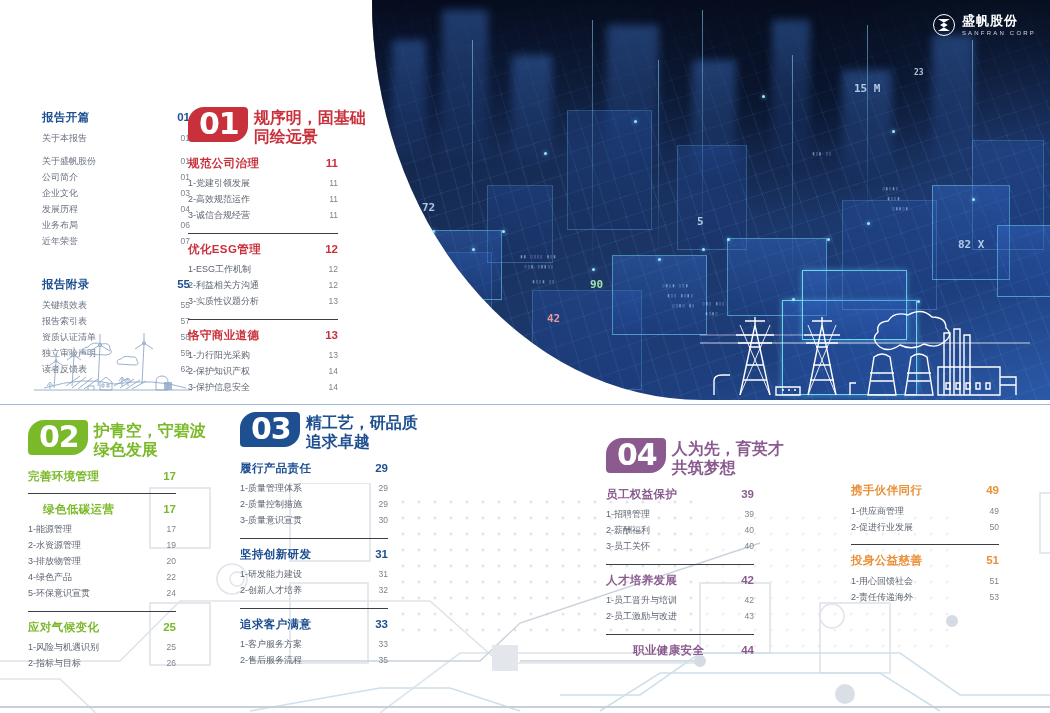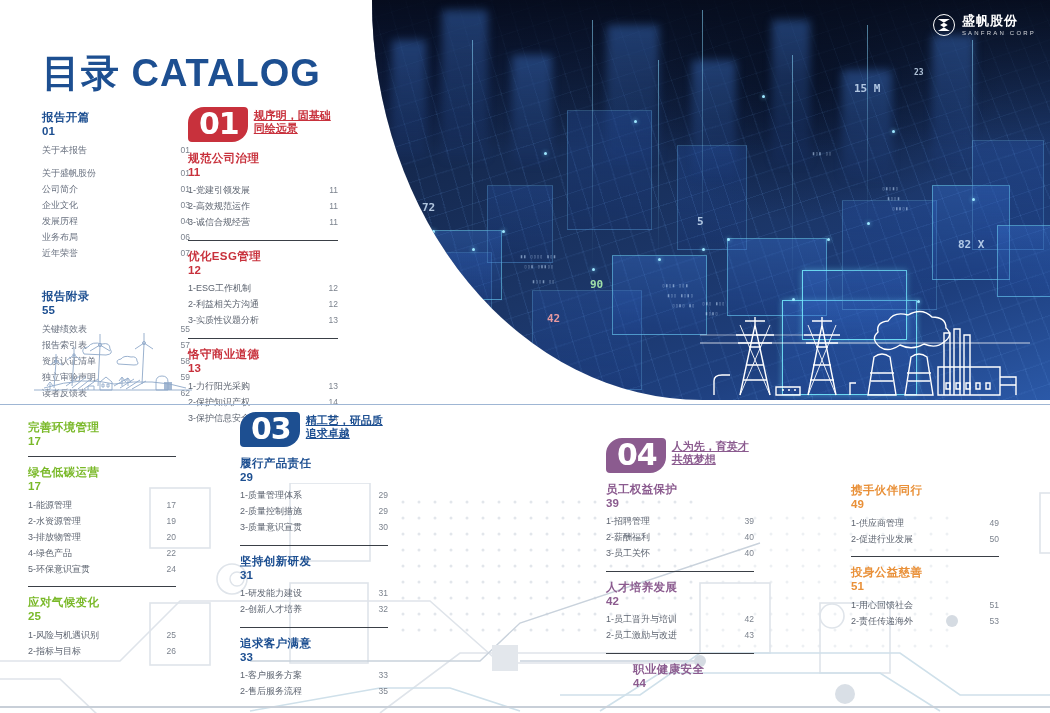--- a/index.html
+++ b/index.html
@@ -85,21 +85,21 @@
     position: absolute; left: 42px; top: 48px;
     font-size: 38px; font-weight: bold; color: #1D4F91;
     letter-spacing: 1px; white-space: nowrap;
   }
 
   
   .col { position: absolute; }
   .grp { margin-bottom: 7px; }
   .grp-head {
     display: flex; justify-content: space-between; align-items: baseline;
-    font-size: 11.5px; font-weight: bold; margin-bottom: 5px; flex-direction: column;
+    font-size: 11.5px; font-weight: bold; margin-bottom: 5px;
   }
   .grp-head .gt { letter-spacing: .4px; }
   .row {
     display: flex; justify-content: space-between; align-items: baseline;
     font-size: 9px; color: #5d6470; padding: 1.5px 0;
   }
   .row .rn { color: #7c838e; font-size: 8.5px; }
   .sep { height: 1px; background: #3a3f46; margin: 9px 0 8px 0; }
 
   
@@ -108,21 +108,21 @@
 
   
   .badge { display: flex; align-items: flex-start; margin-bottom: 9px; }
   .badge-num {
     font-size: 30px; font-weight: bold; line-height: 0.92;
     color: #fff; padding: 3px 9px 4px 11px;
     border-radius: 16px 4px 16px 4px;
     letter-spacing: -1px;
     font-family: "DejaVu Sans", sans-serif;
   }
-  .badge-txt { font-size: 11px; font-weight: bold; line-height: 1.18; margin-left: 6px; padding-top: 2px; white-space: nowrap; text-decoration: underline; }
+  .badge-txt { font-size: 16px; font-weight: bold; line-height: 1.18; margin-left: 6px; padding-top: 2px; white-space: nowrap; }
 
   
   .circuit { position: absolute; left: 0; bottom: 0; width: 1050px; height: 230px; }
 
   
   .windmill { position: absolute; left: 14px; top: 332px; width: 180px; height: 62px; }
 
   .divider-line {
     position: absolute; left: 0; top: 404px; width: 1050px; height: 1px;
     background: #9fb6d4;
@@ -248,21 +248,20 @@
         <path d="M246 88 L250 88 L250 94 L246 94 Z M256 88 L260 88 L260 94 L256 94 Z M266 88 L270 88 L270 94 L266 94 Z M276 88 L280 88 L280 94 L276 94 Z M286 88 L290 88 L290 94 L286 94 Z"></path>
         <path d="M300 82 L316 82 L316 100 M300 90 L316 90"></path>
 
         <path d="M14 100 L14 86 Q14 80 22 80 L30 80"></path>
         <path d="M76 100 L76 92 L100 92 L100 100 Z M82 95 L84 95 M88 95 L90 95 M94 95 L96 95"></path>
         <path d="M150 100 L150 88 L156 88"></path>
       </g>
     </svg>
   </div>
 
-  <div class="title">目录 CATALOG</div>
 
   <div class="col bluecol" style="left:42px; top:110px; width:148px;">
 
     <div class="grp">
       <div class="grp-head">
         <span class="gt">报告开篇</span>
         <span class="gp">01</span>
       </div>
       <div class="row">
         <span>关于本报告</span>
@@ -467,31 +466,38 @@
       <path d="M600 228 L660 190 L880 190 L940 228"></path>
     </g>
     <rect x="492" y="162" width="26" height="26" fill="#e3e7ec"></rect>
     <circle cx="700" cy="178" r="6" fill="#d5dbe2"></circle>
     <circle cx="952" cy="138" r="6" fill="#d5dbe2"></circle>
     <circle cx="845" cy="211" r="10" fill="#d9dfe6"></circle>
     <circle cx="237" cy="96" r="7" fill="#ffffff" stroke="#dfe4ea" stroke-width="1.4"></circle>
   </svg>
 
   <div class="col" style="left:28px; top:420px; width:148px;">
+    <div class="badge">
+      <div class="badge-num" style="background:#7AB929;">02</div>
+      <div class="badge-txt" style="color:#7AB929;">
+        <div>护青空，守碧波</div>
+        <div>绿色发展</div>
+      </div>
+    </div>
 
     <div class="grp">
       <div class="grp-head" style="color:#7AB929;">
         <span class="gt">完善环境管理</span>
         <span class="gp">17</span>
       </div>
     </div>
     <div class="sep"></div>
 
     <div class="grp">
-      <div class="grp-head" style="color:#7AB929;">
+      <div class="grp-head" style="color:#7AB929;margin-left:15px;">
         <span class="gt">绿色低碳运营</span>
         <span class="gp">17</span>
       </div>
       <div class="row">
           <span>1-能源管理</span>
           <span class="rn">17</span>
         </div>
       <div class="row">
           <span>2-水资源管理</span>
           <span class="rn">19</span>

